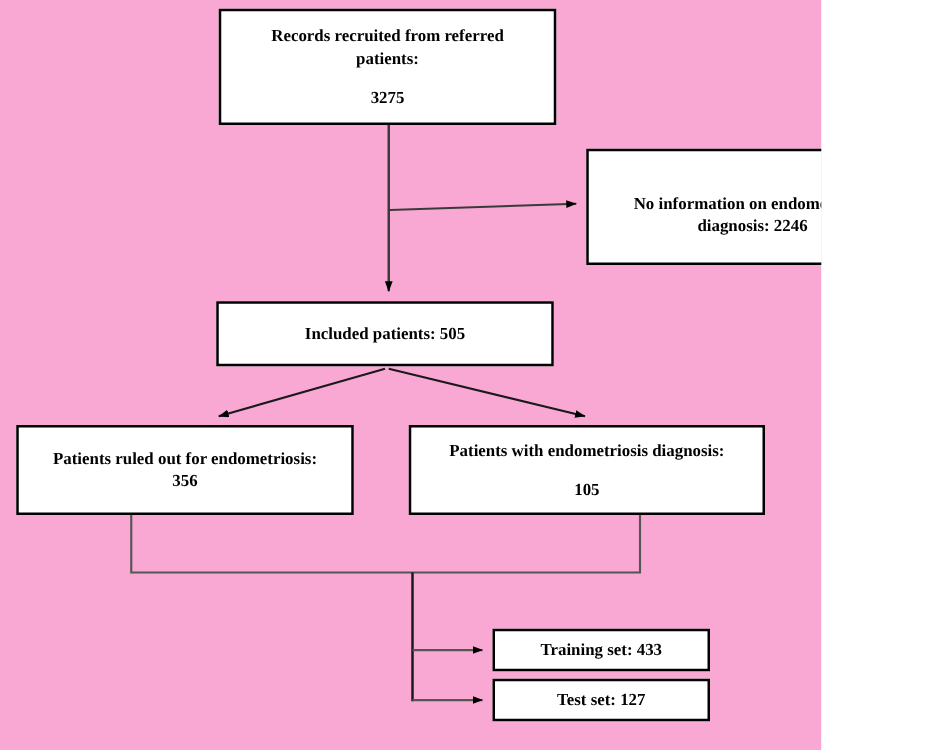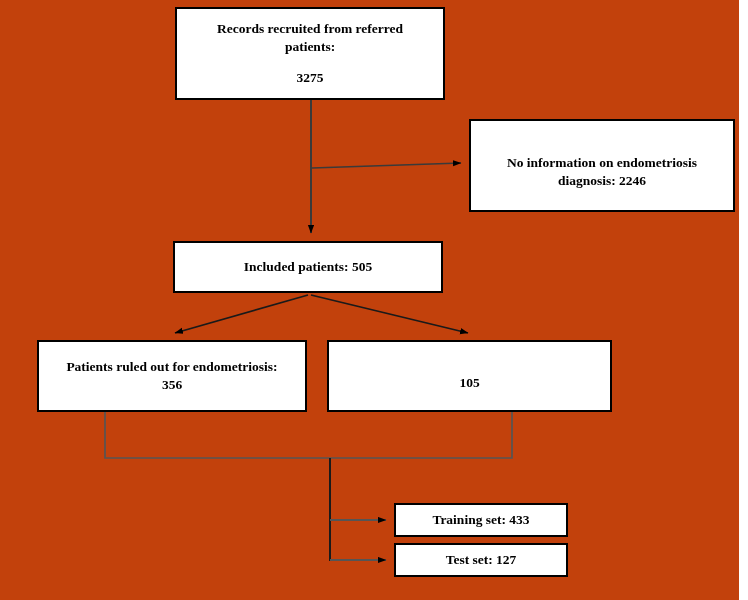--- a/index.html
+++ b/index.html
@@ -6,23 +6,23 @@
   html, body {
     margin: 0;
     padding: 0;
     background: #ffffff;
   }
   body {
     font-family: "Liberation Serif", "DejaVu Serif", serif;
   }
   #canvas {
     position: relative;
-    width: 739px;
+    width: 657px;
     height: 600px;
-    background: #c2410c;
+    background: #f9a8d4;
     overflow: hidden;
   }
   .node {
     position: absolute;
     box-sizing: border-box;
     border: 2px solid #000000;
     background: #ffffff;
     display: flex;
     flex-direction: column;
     align-items: center;
@@ -36,21 +36,21 @@
   }
   .node .line1 { display: block; }
   .node .line2 { display: block; }
   .node.gap .line2 { margin-top: 13px; }
   .node.tight .line2 { margin-top: 0px; }
 
   
   #node-records   { left: 175px; top: 7px;   width: 270px; height: 93px;  padding: 0 16px; }
   #node-excluded  { left: 469px; top: 119px; width: 266px; height: 93px;  padding: 0 10px; }
   #node-included  { left: 173px; top: 241px; width: 270px; height: 52px;  padding: 0 10px; }
-  #node-ruledout  { left: 13px;  top: 340px; width: 270px; height: 72px;  padding: 0 6px; margin-left: 24px; }
+  #node-ruledout  { left: 13px;  top: 340px; width: 270px; height: 72px;  padding: 0 6px; }
   #node-diagnosis { left: 327px; top: 340px; width: 285px; height: 72px;  padding: 0 6px; }
   #node-training  { left: 394px; top: 503px; width: 174px; height: 34px;  padding: 0 6px; }
   #node-test      { left: 394px; top: 543px; width: 174px; height: 34px;  padding: 13px 6px; }
 
   #edges {
     position: absolute;
     left: 0;
     top: 0;
     width: 748px;
     height: 600px;
@@ -118,20 +118,21 @@
     <span class="line1">Included patients: 505</span>
 
   </div>
 
   <div class="node tight" id="node-ruledout">
     <span class="line1">Patients ruled out for endometriosis:</span>
     <span class="line2">356</span>
   </div>
 
   <div class="node gap" id="node-diagnosis">
+    <span class="line1">Patients with endometriosis diagnosis:</span>
     <span class="line2">105</span>
   </div>
 
   <div class="node tight" id="node-training">
     <span class="line1">Training set: 433</span>
 
   </div>
 
   <div class="node tight" id="node-test">
     <span class="line1">Test set: 127</span>

